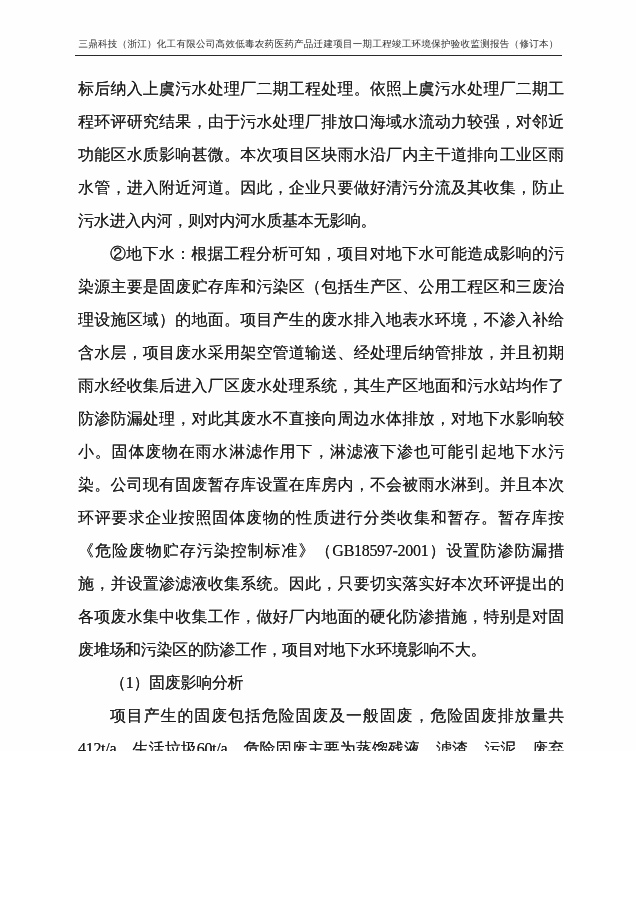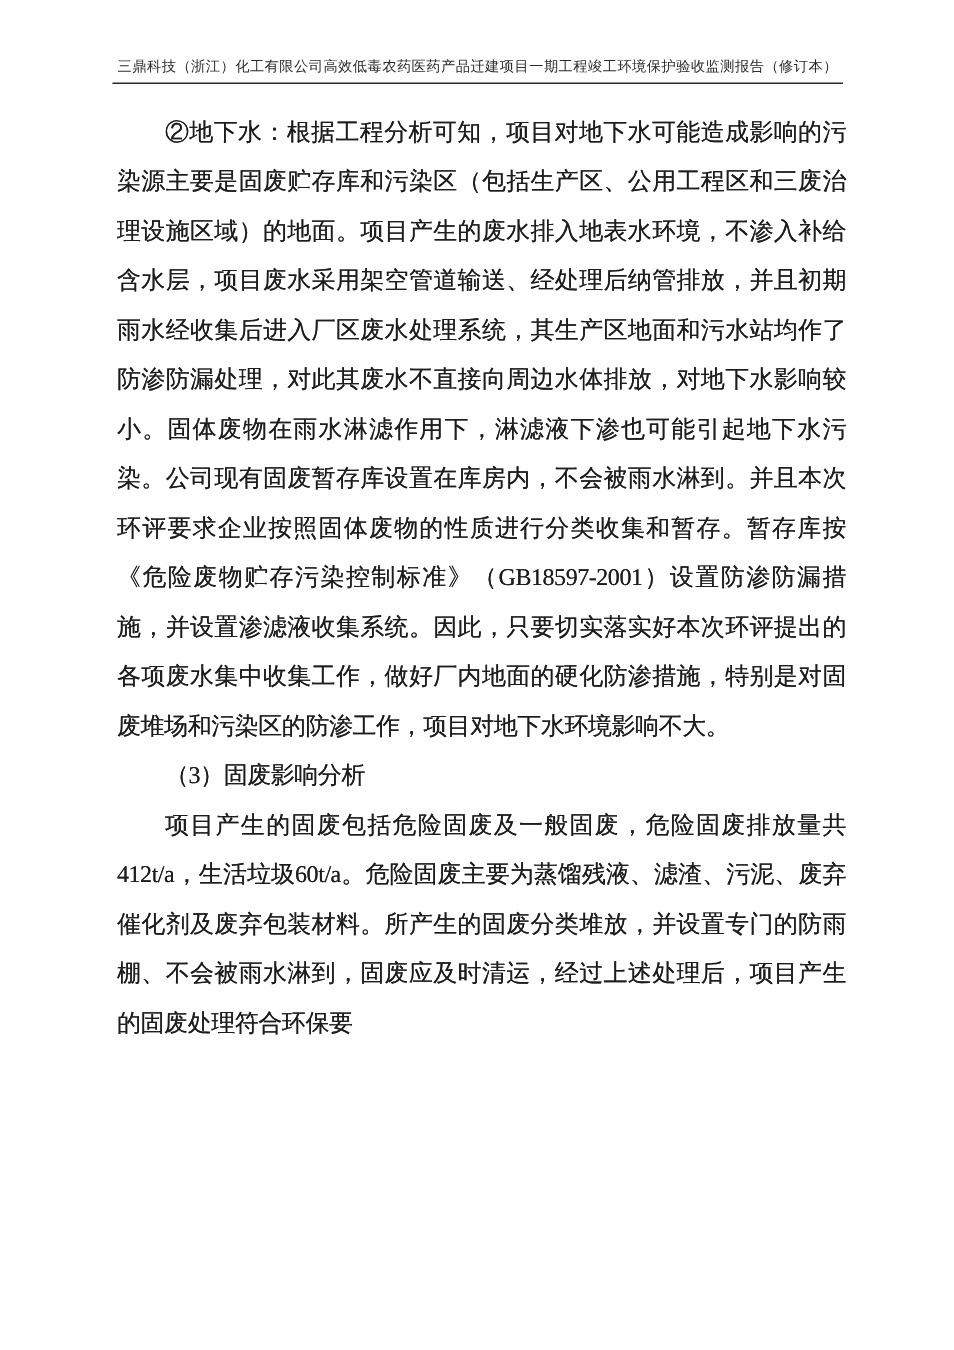--- a/index.html
+++ b/index.html
@@ -67,22 +67,23 @@
   }
 </style>
 </head>
 <body>
 
 <div class="page">
 
   <div class="doc-header">三鼎科技（浙江）化工有限公司高效低毒农药医药产品迁建项目一期工程竣工环境保护验收监测报告（修订本）</div>
 
   <div class="doc-body">
+    <p>标后纳入上虞污水处理厂二期工程处理。依照上虞污水处理厂二期工程环评研究结果，由于污水处理厂排放口海域水流动力较强，对邻近功能区水质影响甚微。本次项目区块雨水沿厂内主干道排向工业区雨水管，进入附近河道。因此，企业只要做好清污分流及其收集，防止污水进入内河，则对内河水质基本无影响。</p>
     <p class="indent">②地下水：根据工程分析可知，项目对地下水可能造成影响的污染源主要是固废贮存库和污染区（包括生产区、公用工程区和三废治理设施区域）的地面。项目产生的废水排入地表水环境，不渗入补给含水层，项目废水采用架空管道输送、经处理后纳管排放，并且初期雨水经收集后进入厂区废水处理系统，其生产区地面和污水站均作了防渗防漏处理，对此其废水不直接向周边水体排放，对地下水影响较小。固体废物在雨水淋滤作用下，淋滤液下渗也可能引起地下水污染。公司现有固废暂存库设置在库房内，不会被雨水淋到。并且本次环评要求企业按照固体废物的性质进行分类收集和暂存。暂存库按《危险废物贮存污染控制标准》（GB18597-2001）设置防渗防漏措施，并设置渗滤液收集系统。因此，只要切实落实好本次环评提出的各项废水集中收集工作，做好厂内地面的硬化防渗措施，特别是对固废堆场和污染区的防渗工作，项目对地下水环境影响不大。</p>
-    <p class="indent">（3）固废影响分析</p>
+    <p class="indent">（1）固废影响分析</p>
     <p class="indent">项目产生的固废包括危险固废及一般固废，危险固废排放量共412t/a，生活垃圾60t/a。危险固废主要为蒸馏残液、滤渣、污泥、废弃催化剂及废弃包装材料。所产生的固废分类堆放，并设置专门的防雨棚、不会被雨水淋到，固废应及时清运，经过上述处理后，项目产生的固废处理符合环保要</p>
   </div>
 
   <div class="doc-footer-pageno">12</div>
 
   <div class="doc-footer-org">浙江省环境监测中心</div>
 
 </div>
 
 </body></html>

